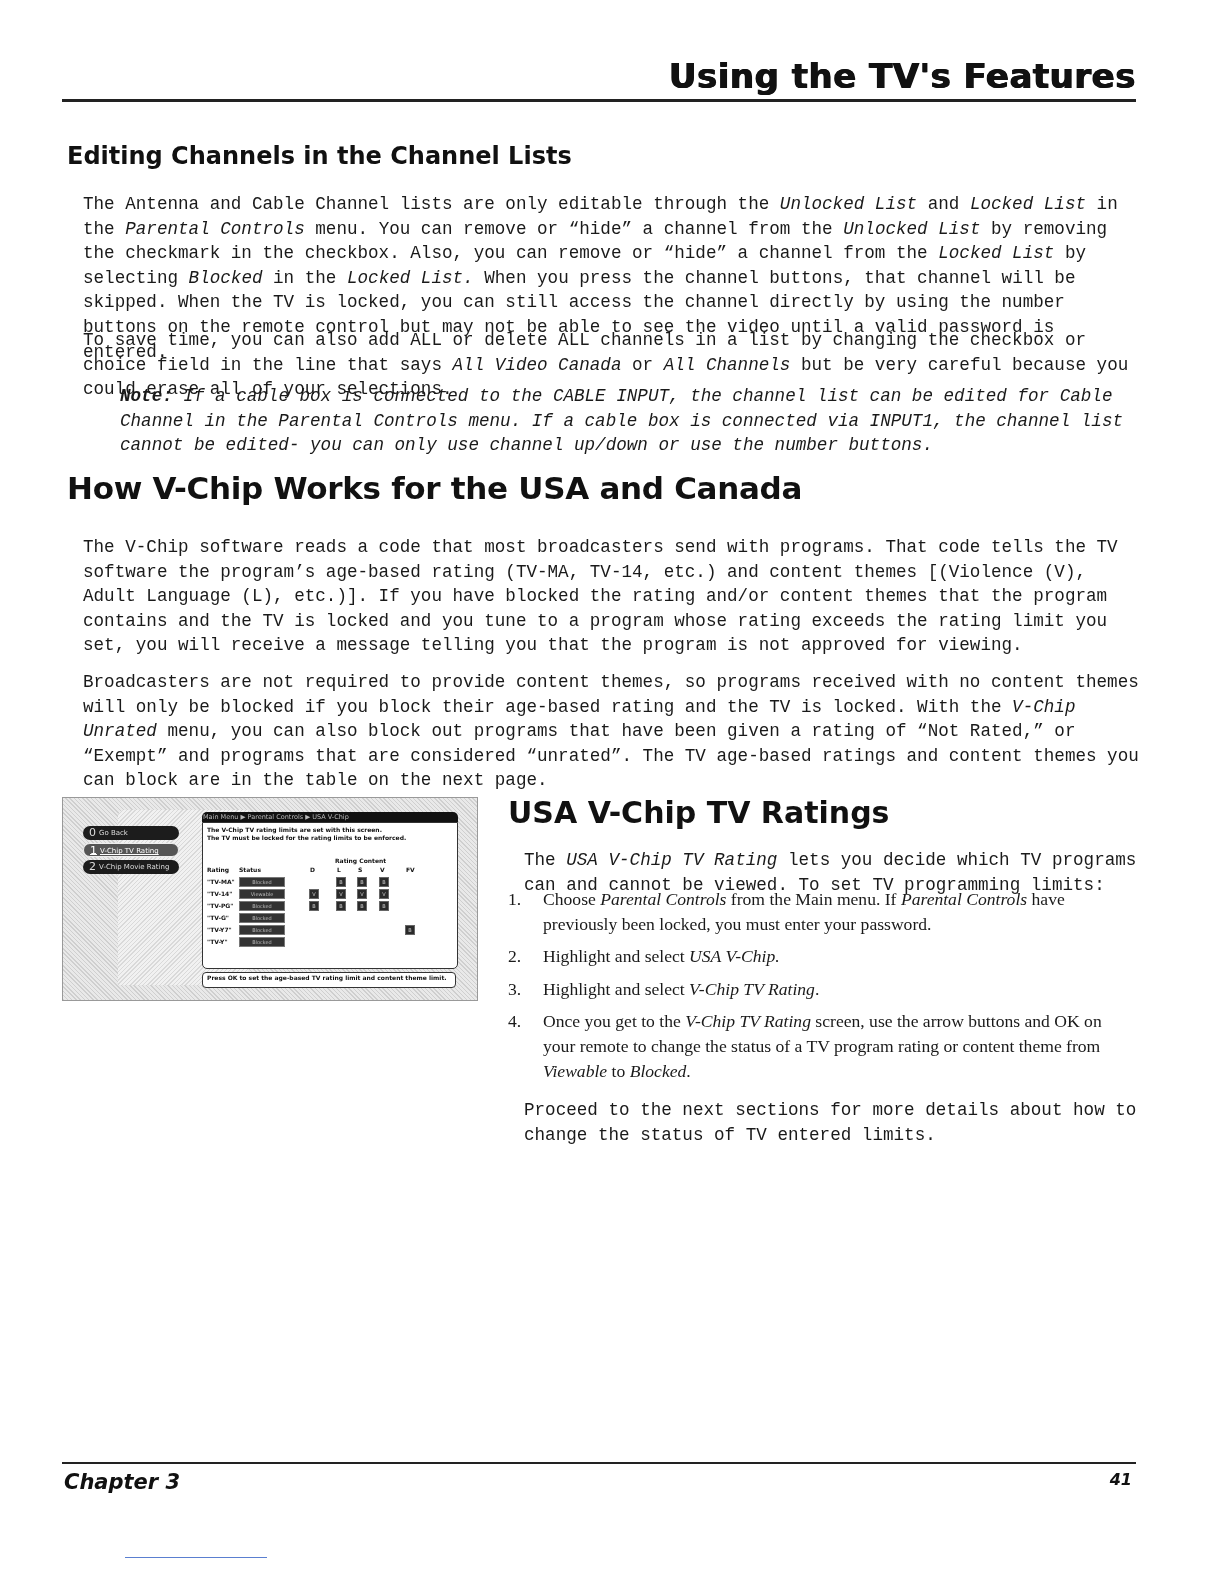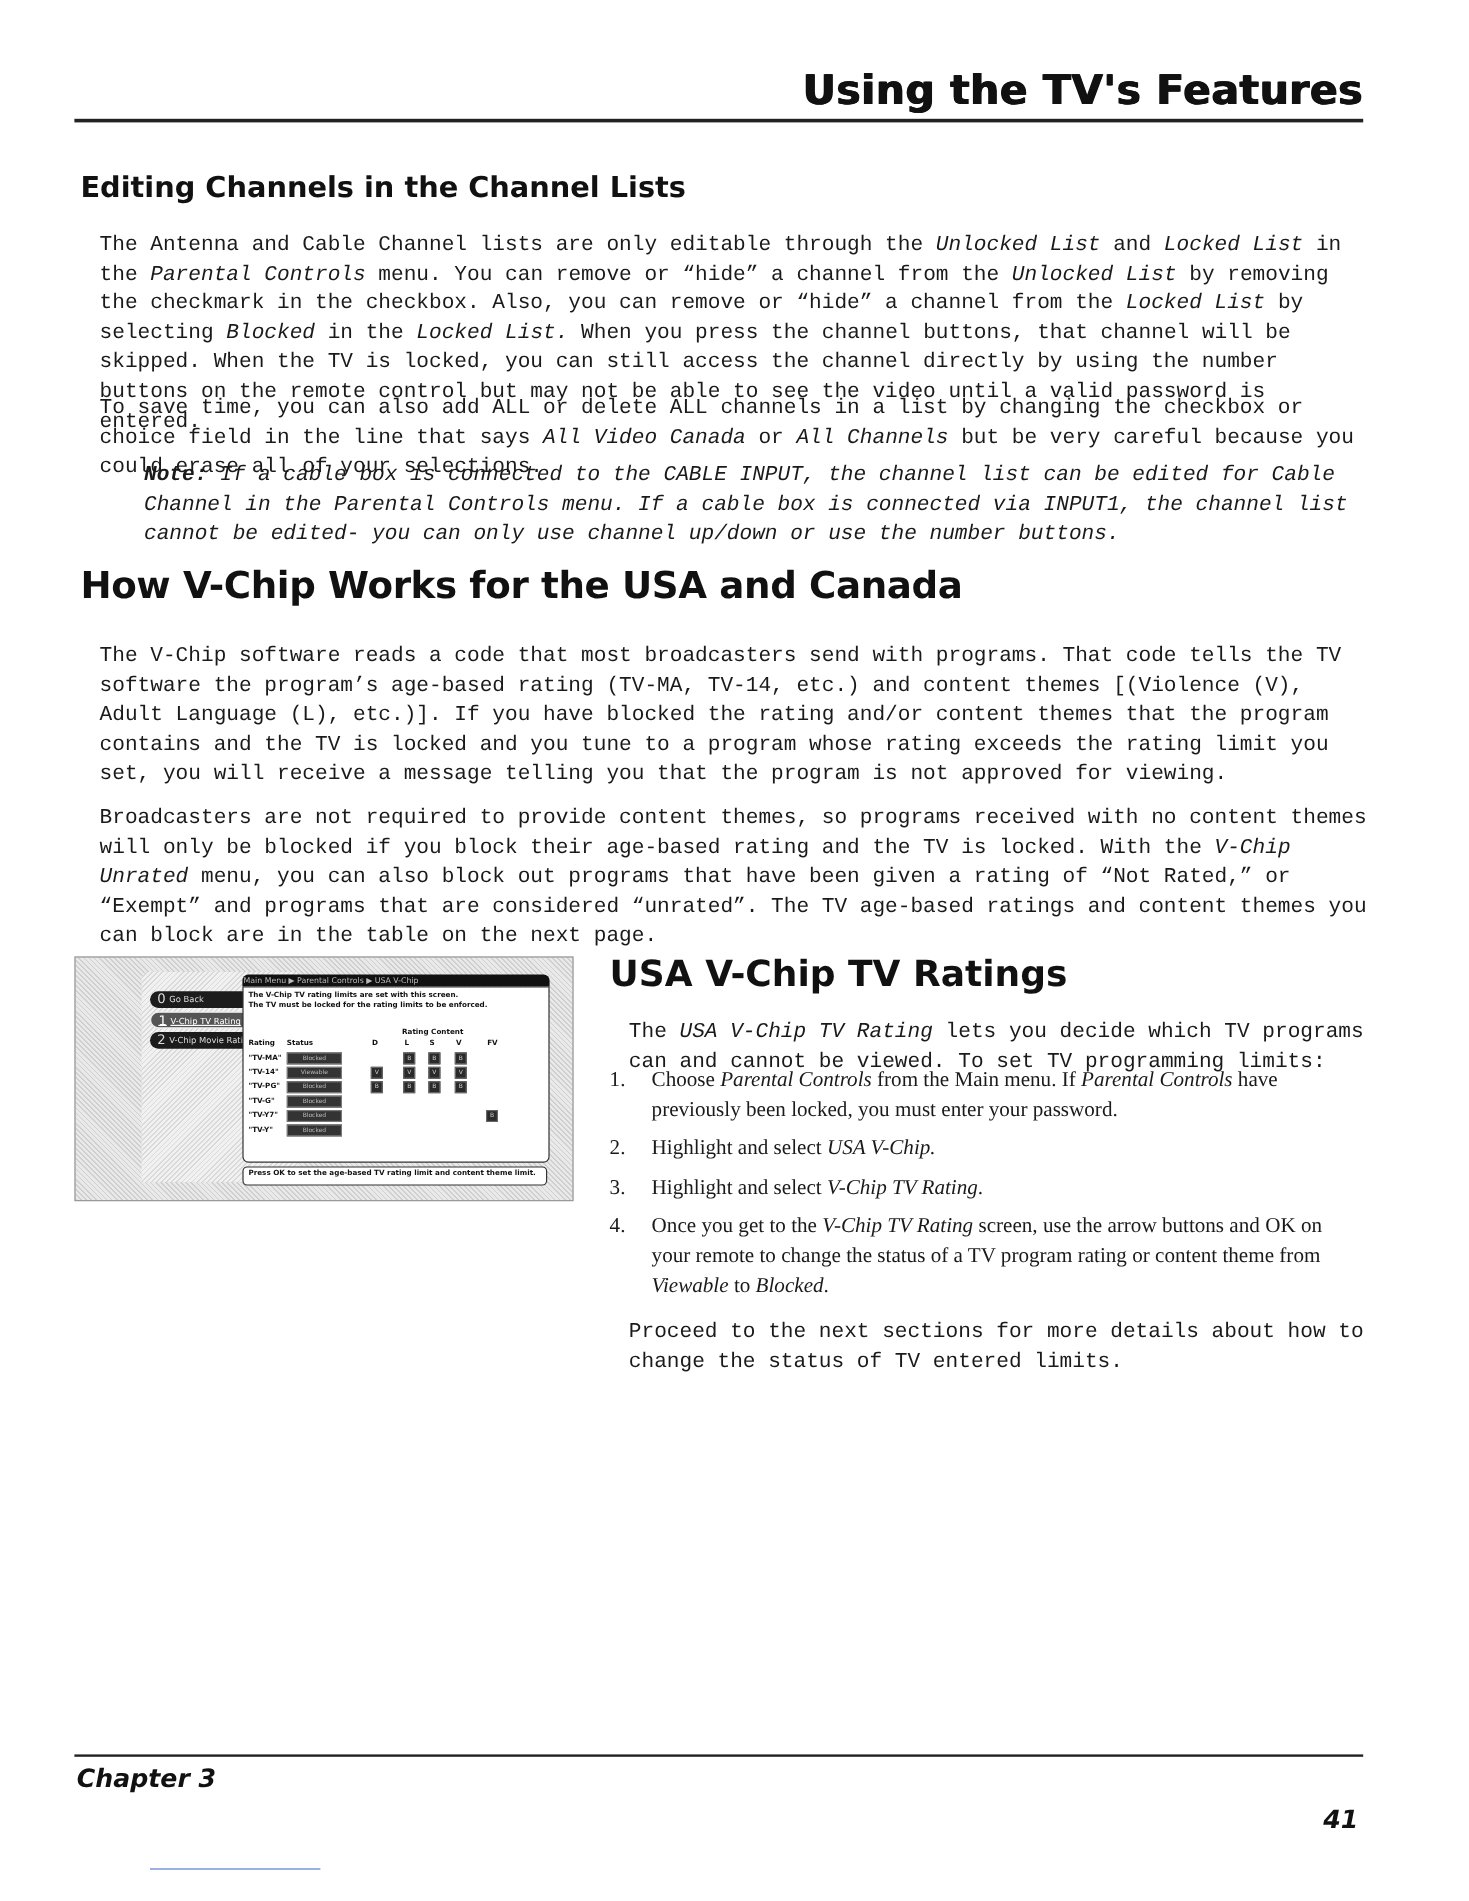--- a/index.html
+++ b/index.html
@@ -40,23 +40,23 @@
       #dcdcdc;
     border: 1px solid #999;
     overflow: hidden;
   }
   .tv-panel-left {
     position: absolute; left: 55px; top: 12px; width: 130px; height: 175px;
     background: repeating-linear-gradient(135deg, #d9d9d9 0 1px, #f1f1f1 1px 3px);
     border-top-left-radius: 6px;
   }
   .tv-btn {
-    position: absolute; left: 20px; width: 84px; height: 14px; background: #1c1c1c;
+    position: absolute; left: 20px; width: 96px; height: 14px; background: #1c1c1c;
     border-radius: 7px; color: #ddd; font-family: "DejaVu Sans", sans-serif; font-size: 7px;
-    line-height: 14px; padding-left: 6px; box-sizing: border-box; white-space: nowrap; overflow: hidden; margin-left: 42px;
+    line-height: 14px; padding-left: 6px; box-sizing: border-box; white-space: nowrap; overflow: hidden;
   }
   .tv-btn .num { font-size: 11px; margin-right: 3px; vertical-align: -1px; }
   .tv-btn.active { background: #555; border: 1px solid #eee; color: #fff; text-decoration: underline; }
 
   .tv-crumb {
     position: absolute; left: 139px; top: 14px; width: 255px; height: 10px;
     background: #111; color: #bbb; font-family: "DejaVu Sans", sans-serif; font-size: 6.5px;
     line-height: 10px; padding-left: 1px; border-radius: 5px 5px 0 0; white-space: nowrap;
   }
   .tv-main {
@@ -89,22 +89,22 @@
   }
   .steps li { position: relative; padding-left: 35px; margin-bottom: 8px; }
   .steps li .n { position: absolute; left: 0; top: 0; }
 
   .footer-rule { position: absolute; left: 62px; right: 88px; top: 1462px; height: 2px; background: #222; }
   .footer-left {
     position: absolute; left: 64px; top: 1470px; font-family: "DejaVu Sans", sans-serif;
     font-weight: bold; font-style: italic; font-size: 21px; color: #111;
   }
   .footer-right {
-    position: absolute; right: 92px; top: 1504px; font-family: "DejaVu Sans", sans-serif;
-    font-weight: bold; font-style: italic; font-size: 21px; color: #111;
+    position: absolute; right: 92px; top: 1470px; font-family: "DejaVu Sans", sans-serif;
+    font-weight: bold; font-style: italic; font-size: 16px; color: #111;
   }
   .bottom-link-line { position: absolute; left: 125px; top: 1557px; width: 142px; height: 1px; background: #5a7fd0; }
 </style>
 </head>
 <body>
 
 <div class="header-title">Using the TV's Features</div>
 <div class="header-rule"></div>
 
 <div class="h2" style="top:142px;">Editing Channels in the Channel Lists</div>

